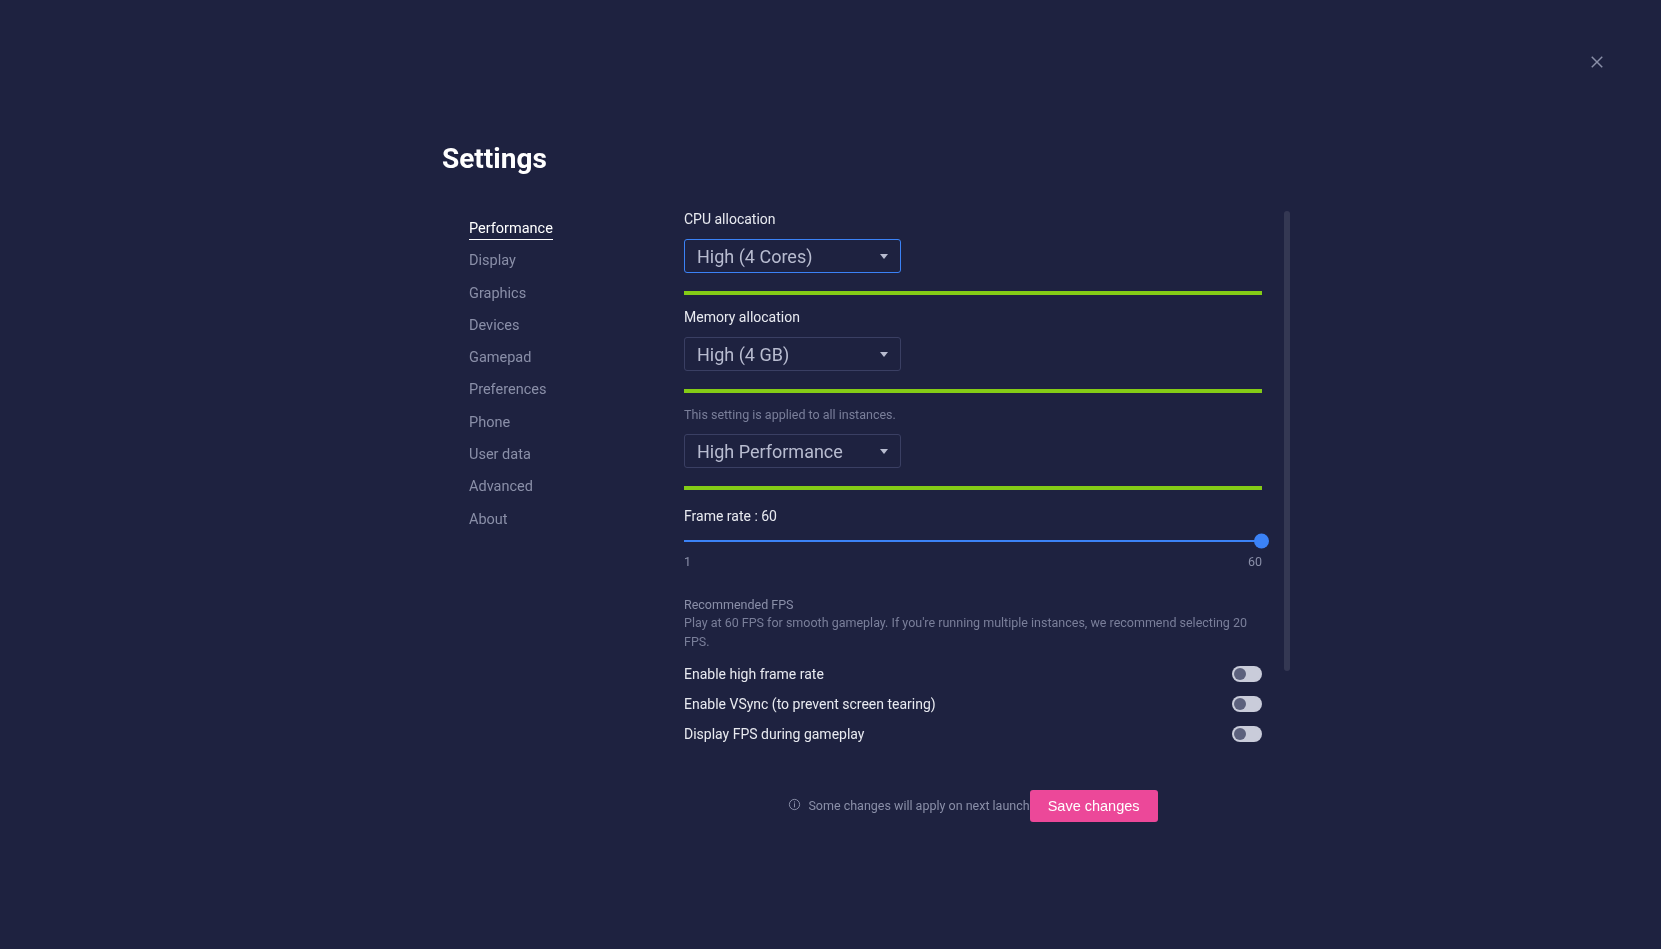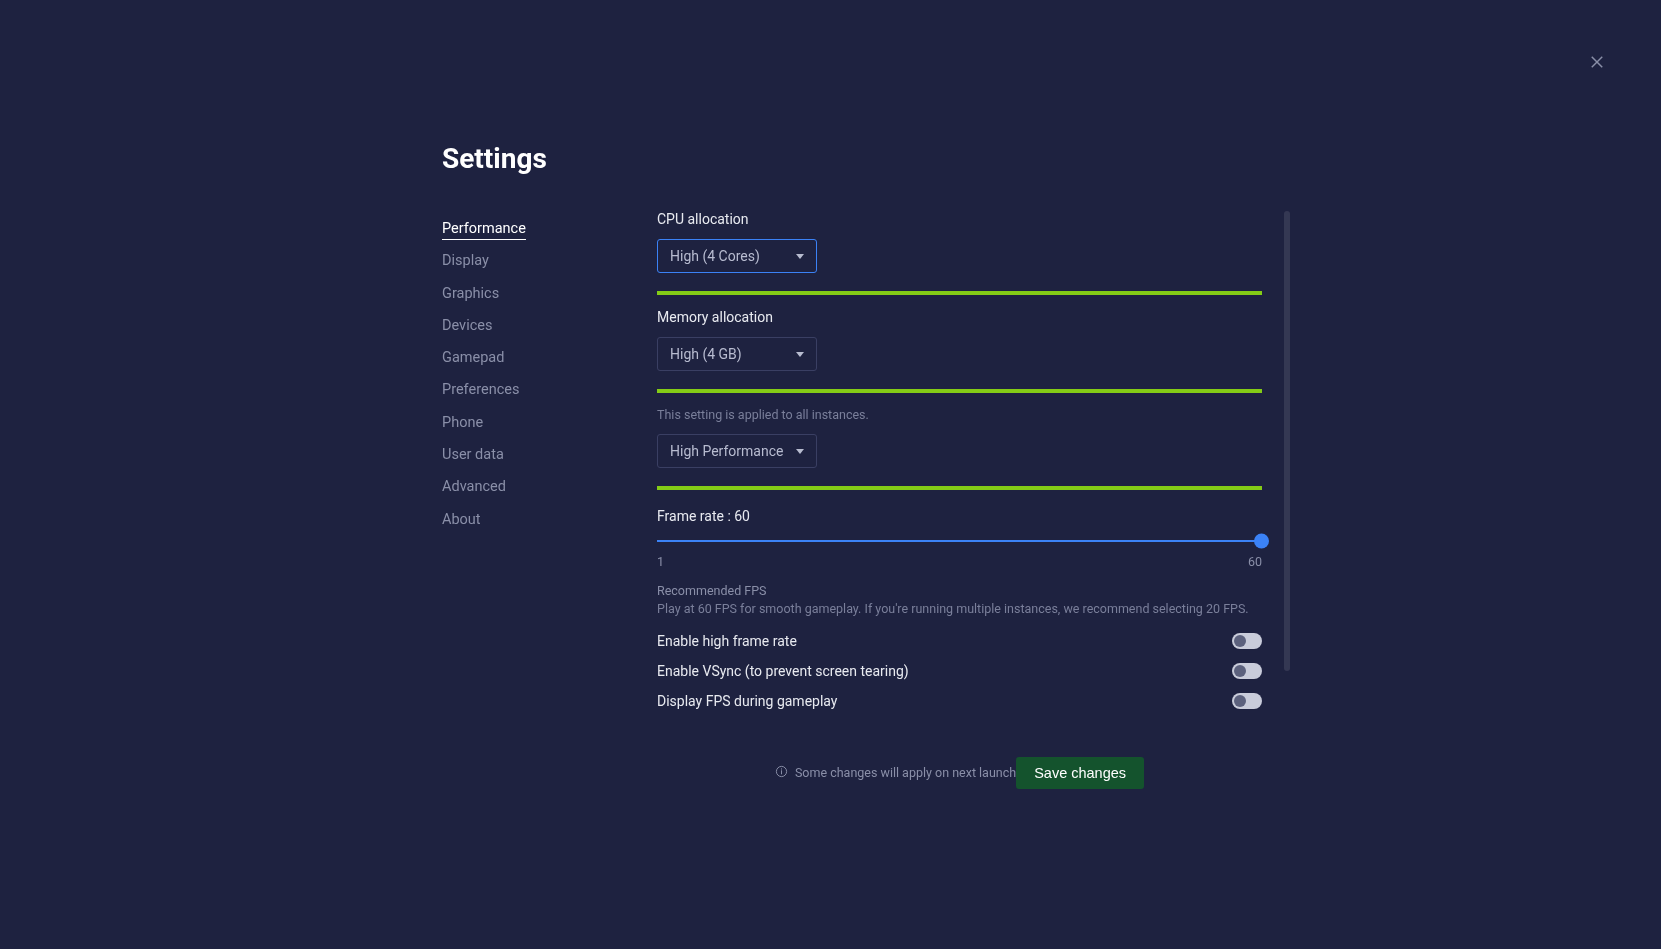--- a/index.html
+++ b/index.html
@@ -43,20 +43,21 @@
 
   .layout {
     display: flex;
     gap: 0;
   }
 
   .sidebar {
     width: 215px;
     flex-shrink: 0;
     padding-top: 2px;
+    margin-left: 27px;
   }
   .sidebar-item {
     font-size: 14.5px;
     color: #8a8fa8;
     padding: 6px 0;
     cursor: pointer;
     line-height: 1.4;
   }
   .sidebar-item.active {
     color: #ffffff;
@@ -91,30 +92,30 @@
     gap: 6px;
   }
   .section-sub {
     font-size: 12.5px;
     color: #7a7f9a;
     margin-top: 4px;
   }
 
   .select {
     margin-top: 12px;
-    width: 160px;
+    width: 217px;
     height: 34px;
     border: 1px solid #3a3f63;
     border-radius: 3px;
     background: transparent;
     display: flex;
     align-items: center;
     justify-content: space-between;
     padding: 0 12px;
-    font-size: 14px;
+    font-size: 18px;
     color: #b8bcd0;
     cursor: pointer;
   }
   .select.highlight {
     border-color: #3b82f6;
   }
   .select .caret {
     width: 0; height: 0;
     border-left: 4px solid transparent;
     border-right: 4px solid transparent;
@@ -160,21 +161,21 @@
   }
   .slider-minmax {
     display: flex;
     justify-content: space-between;
     font-size: 12.5px;
     color: #8a8fa8;
     margin-top: 4px;
   }
 
   .recommend-block {
-    margin-top: 14px;
+    margin-top: 28px;
   }
   .recommend-title {
     font-size: 12.5px;
     color: #8a8fa8;
     margin-bottom: 2px;
   }
   .recommend-text {
     font-size: 12.5px;
     color: #7a7f9a;
     line-height: 1.5;
@@ -217,21 +218,21 @@
   }
   .footer-note {
     display: flex;
     align-items: center;
     gap: 7px;
     font-size: 12.5px;
     color: #8a8fa8;
   }
   .footer-note svg { width: 13px; height: 13px; color: #8a8fa8; }
   .save-btn {
-    background: #14532d;
+    background: #ec4899;
     color: #ffffff;
     border: none;
     border-radius: 3px;
     padding: 8px 18px;
     font-size: 14.5px;
     font-weight: 500;
     cursor: pointer;
   }
 
   .scrollbar {

